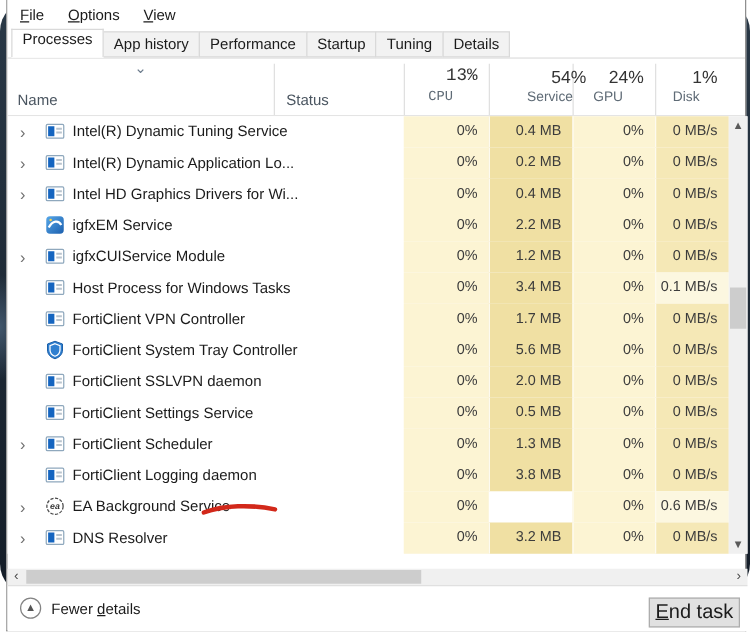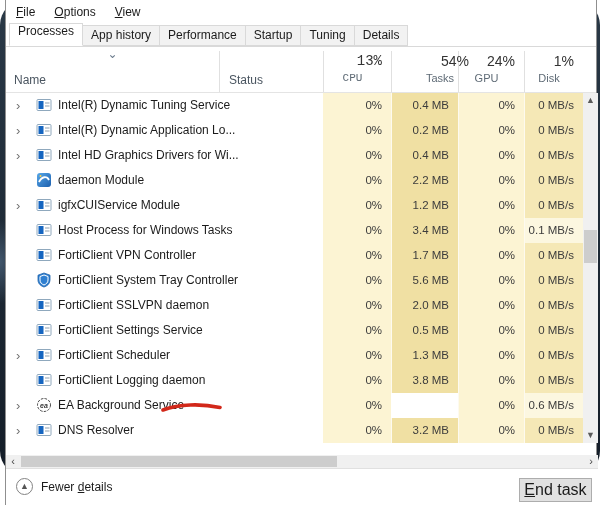--- a/index.html
+++ b/index.html
@@ -128,21 +128,21 @@
       <span class="vsep" style="left:317px;"></span>
       <span class="vsep" style="left:385px;"></span>
       <span class="vsep" style="left:452px;"></span>
       <span class="vsep" style="left:518px;"></span>
       <div class="ucol cpu">
         <div class="pct">13%</div>
         <div class="ulabel">CPU</div>
       </div>
       <div class="ucol mem">
         <div class="pct">54%</div>
-        <div class="ulabel">Tasks</div>
+        <div class="ulabel">Service</div>
       </div>
       <div class="ucol gpu">
         <div class="pct">24%</div>
         <div class="ulabel">GPU</div>
       </div>
       <div class="ucol disk">
         <div class="pct">1%</div>
         <div class="ulabel">Disk</div>
       </div>
     </div>
@@ -207,21 +207,21 @@
                 <linearGradient id="ig" x1="0" y1="0" x2="1" y2="1">
                   <stop offset="0" stop-color="#57a7e8"></stop>
                   <stop offset="1" stop-color="#1b5fae"></stop>
                 </linearGradient>
               </defs>
               <rect x="1" y="1" width="14" height="14" rx="3" fill="url(#ig)"></rect>
               <path d="M3 10 C6 4, 11 4, 13 8" stroke="#ffffff" stroke-width="1.8" fill="none"></path>
               <circle cx="4.5" cy="4" r="1" fill="#ffd24a"></circle>
             </svg>
           </span>
-        <span class="rname">daemon Module</span>
+        <span class="rname">igfxEM Service</span>
         <span class="cell c-cpu">0%</span>
         <span class="cell c-mem">2.2 MB</span>
         <span class="cell c-gpu">0%</span>
         <span class="cell c-disk">0 MB/s</span>
       </div>
 
       <div class="row">
         <span class="exp">›</span>
         <span class="ricon">
             <svg width="16" height="16" viewBox="0 0 16 16">

